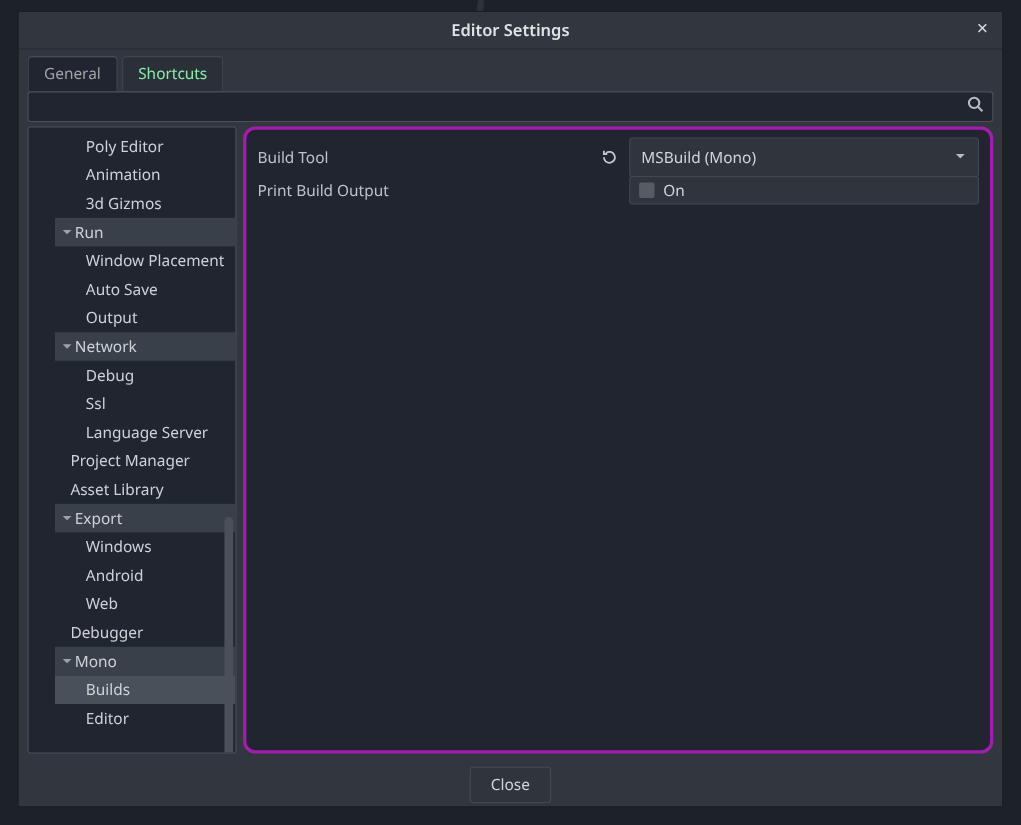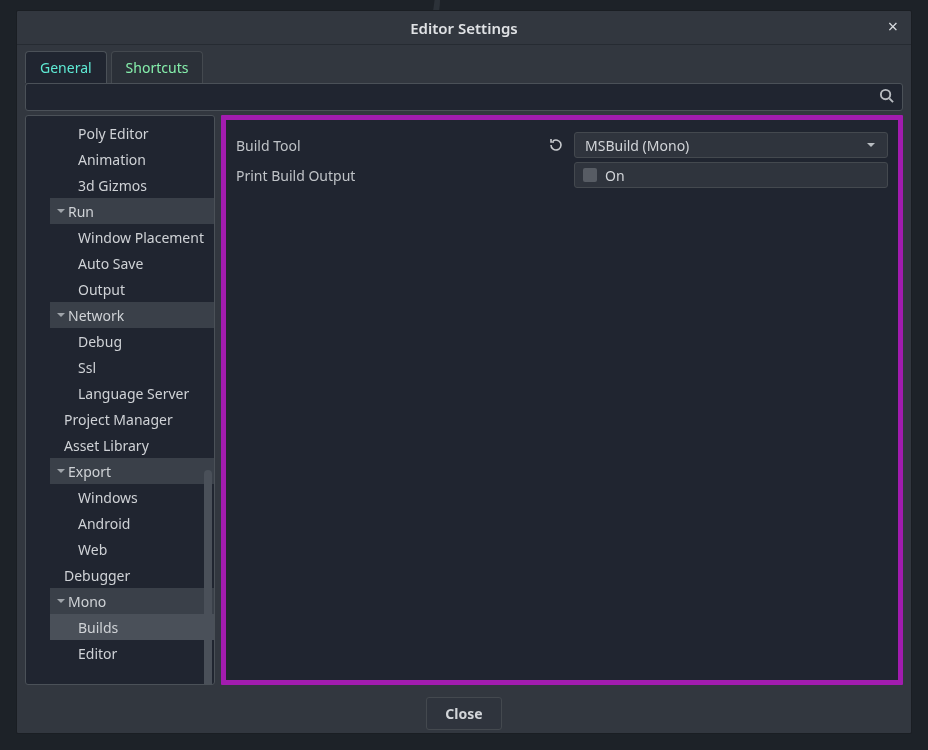--- a/index.html
+++ b/index.html
@@ -52,21 +52,21 @@
     color: #86efac;
     border: 1px solid #44494f;
     border-bottom: none;
     border-radius: 4px 4px 0 0;
     margin-right: 4px;
     cursor: pointer;
     font-size: 14px;
   }
   .tab.active {
     background: #202530;
-    color: #5eead4;
+    color: #a3a3a3;
     border-color: #4b5158;
   }
 
   .search-row {
     margin: 0 8px;
   }
   .search-box {
     height: 28px;
     background: #202530;
     border: 1px solid #4b5158;
@@ -137,22 +137,22 @@
     display: inline-flex;
     width: 14px;
     justify-content: center;
     color: #9ea3a9;
   }
   .twisty svg { display:block; }
 
   .content-panel {
     flex: 1;
     background: #202530;
-    border: 5px solid #a21caf;
-    border-radius: 1px;
+    border: 3px solid #a21caf;
+    border-radius: 11px;
     padding: 10px 10px;
   }
 
   .setting-row {
     display: flex;
     align-items: center;
     height: 30px;
   }
   .setting-label {
     width: 310px;
@@ -168,21 +168,21 @@
 
   .reset-btn {
     width: 20px; height: 20px;
     display: inline-flex; align-items: center; justify-content: center;
     color: #c6c9cd;
     cursor: pointer;
   }
 
   .dropdown {
     flex: 1;
-    height: 26px;
+    height: 36px;
     background: #2f343d;
     border: 1px solid #44494f;
     border-radius: 3px;
     display: flex; align-items: center;
     padding: 0 10px;
     color: #d2d5d9;
     justify-content: space-between;
     cursor: pointer;
   }
   .dropdown .chev { color: #b8bcc1; }
@@ -200,21 +200,21 @@
   }
   .checkbox {
     width: 14px; height: 14px;
     background: #575c64;
     border-radius: 2px;
   }
   .check-wrap .txt { color: #d2d5d9; }
 
   .footer {
     height: 40px;
-    display: flex; align-items: center; justify-content: center; font-weight: bold;
+    display: flex; align-items: center; justify-content: center;
   }
   .close-btn {
     padding: 6px 18px;
     background: #2f343d;
     border: 1px solid #44494f;
     border-radius: 3px;
     color: #d2d5d9;
     cursor: pointer;
   }
 

